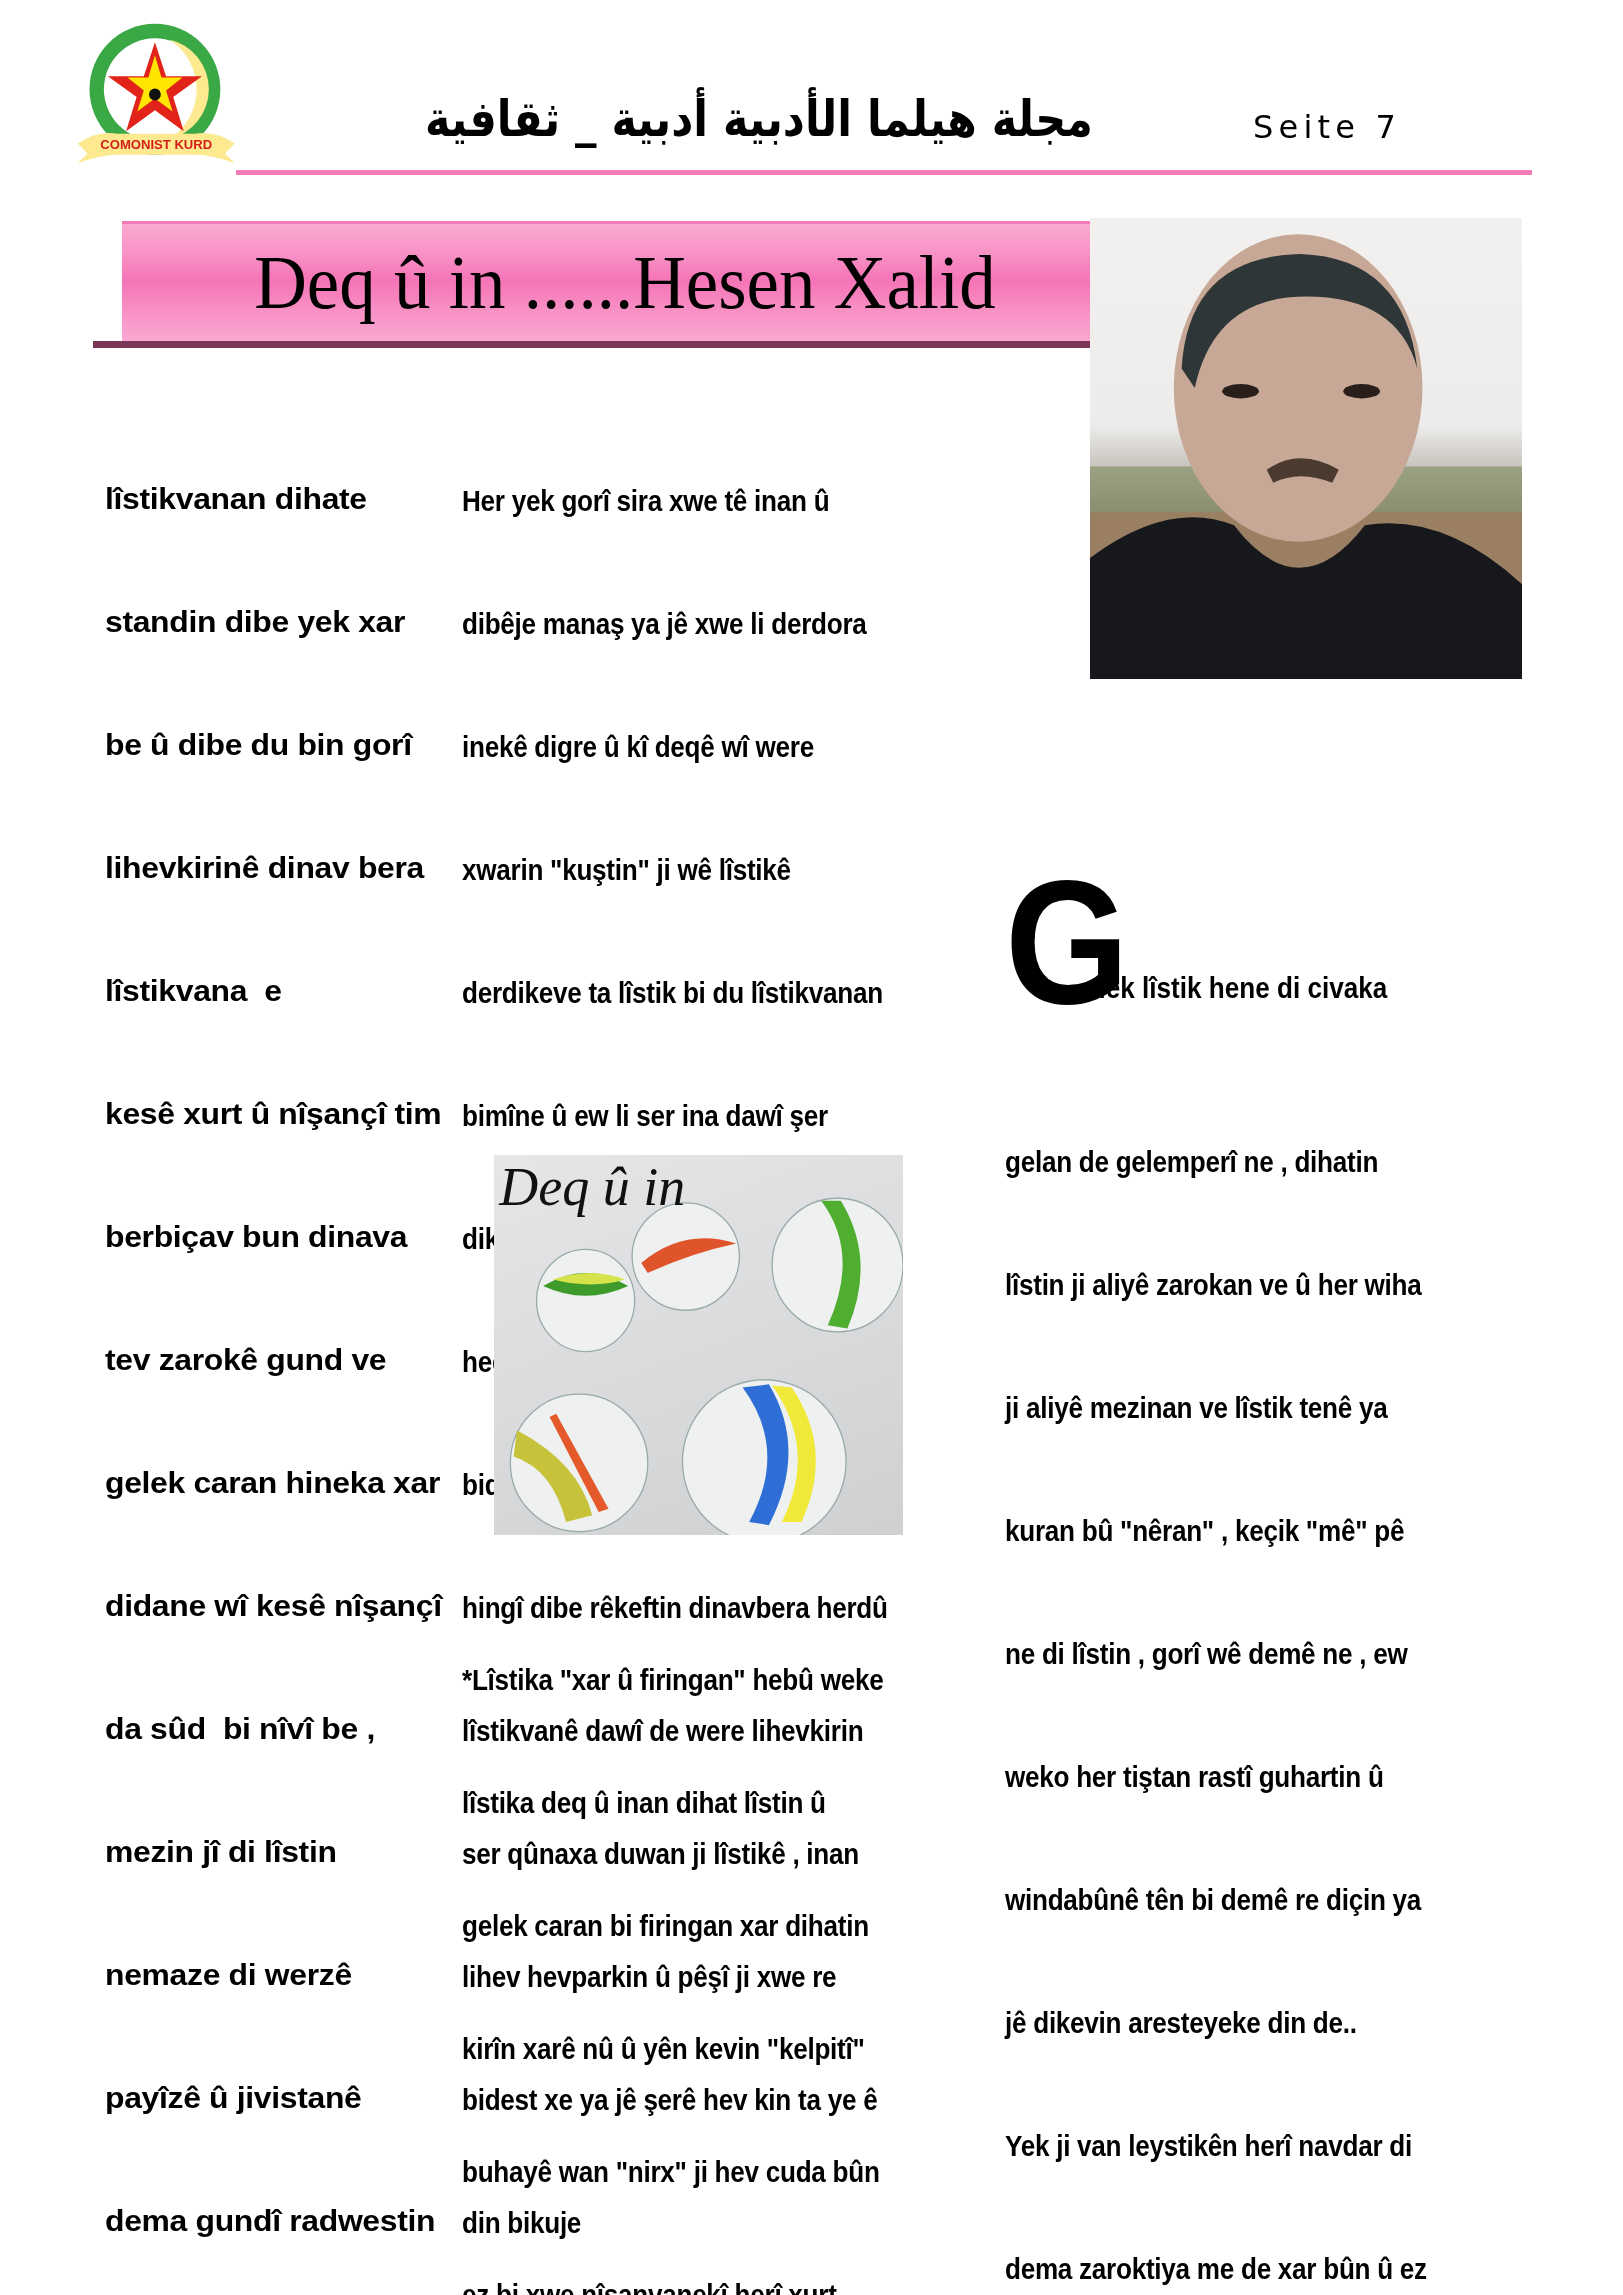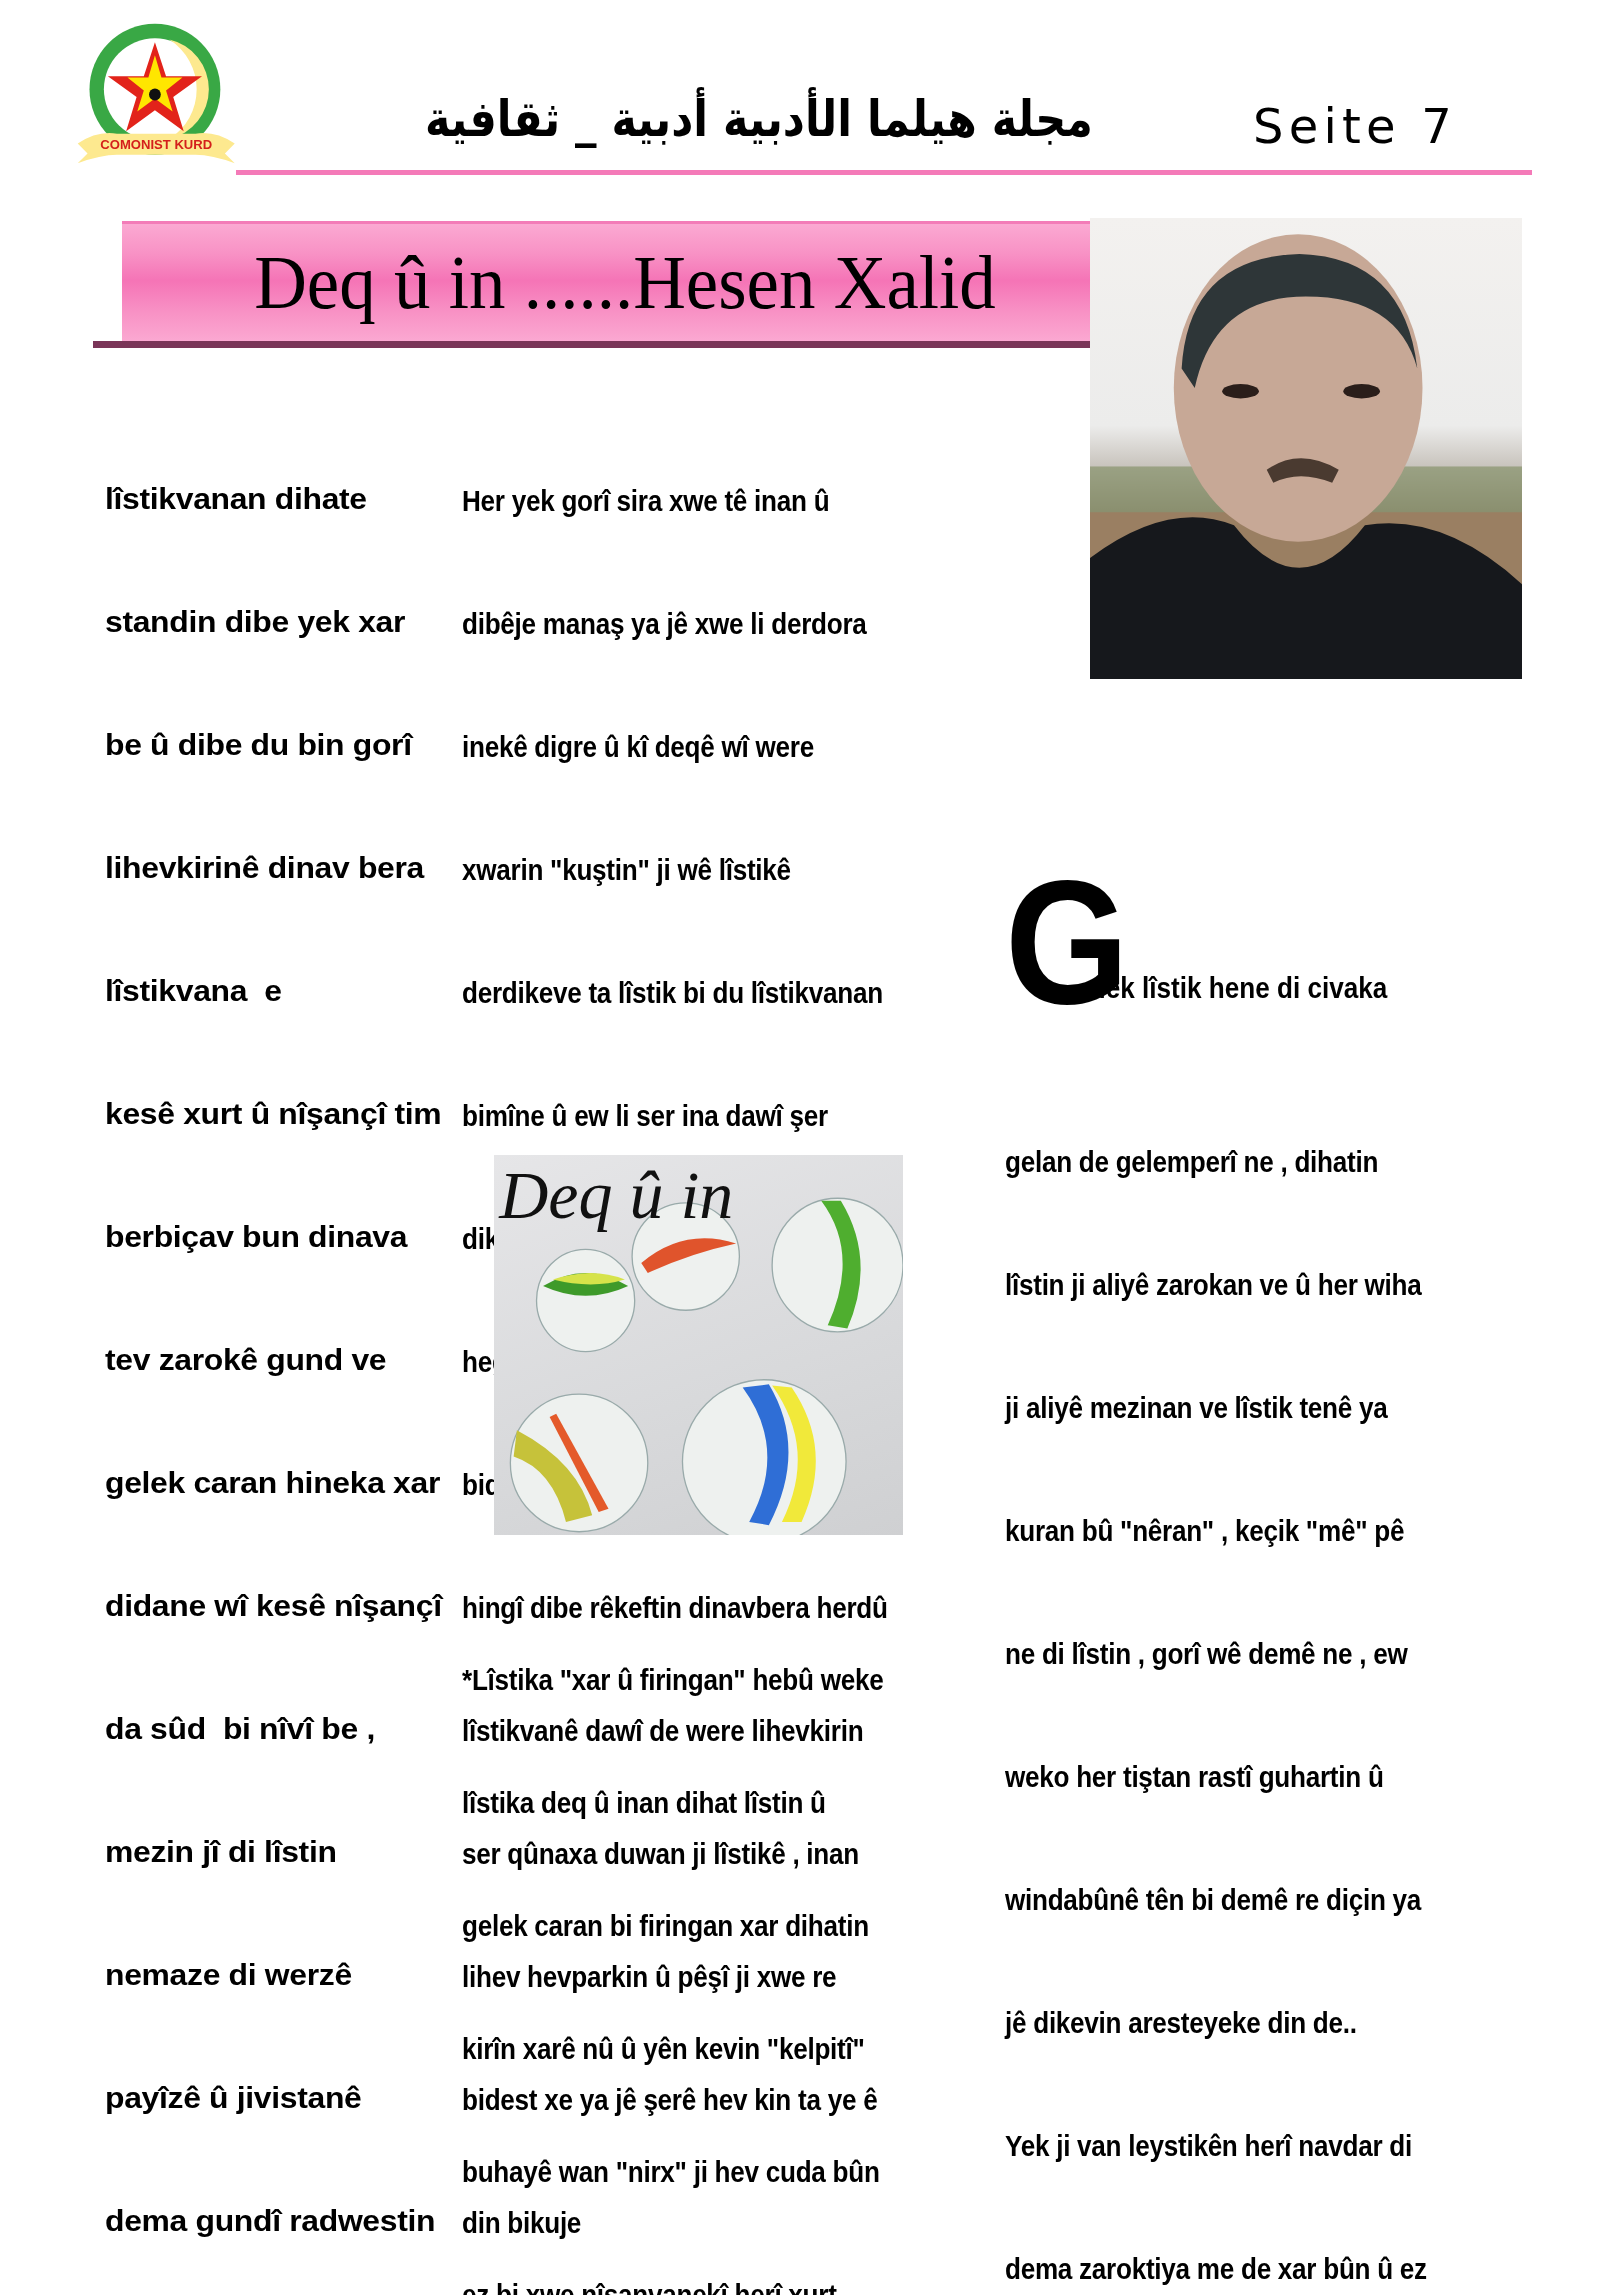--- a/index.html
+++ b/index.html
@@ -4,22 +4,22 @@
 <style>
   html, body { margin: 0; padding: 0; background: #ffffff; }
   body { width: 1623px; height: 2295px; position: relative; overflow: hidden;
          font-family: "Liberation Sans", "DejaVu Sans", sans-serif; color: #000; }
 
   
   .logo { position: absolute; left: 71px; top: 16px; width: 177px; height: 157px; }
   .header-title { position: absolute; left: 321px; top: 95px; width: 772px; height: 65px;
                   font-family: "DejaVu Sans", sans-serif; font-weight: bold; font-size: 43px;
                   direction: rtl; text-align: right; white-space: nowrap; letter-spacing: 0.7px; transform: scaleY(1.15); }
-  .page-number { position: absolute; left: 1253px; top: 98px; font-family: "DejaVu Sans", sans-serif;
-                 font-size: 48px; letter-spacing: 5.2px; white-space: nowrap; }
+  .page-number { position: absolute; left: 1253px; top: 108px; font-family: "DejaVu Sans", sans-serif;
+                 font-size: 32px; letter-spacing: 5.2px; white-space: nowrap; }
   .header-rule { position: absolute; left: 236px; top: 170px; width: 1296px; height: 4.6px; background: #f47ab8; }
 
   
   .title-banner { position: absolute; left: 92px; top: 221px; width: 1006px; height: 121px;
                   background: linear-gradient(to bottom, #fba9d2 0%, #f892c5 25%, #f574b6 48%, #f892c5 75%, #fba9d2 100%);
                   border-top: 3.9px solid #f37cb8; box-sizing: border-box; margin-left: 30px; }
   .title-banner-shadow { position: absolute; left: 93px; top: 341px; width: 1005px; height: 6.5px; background: #7a3558; }
   .title-text { position: absolute; left: 0; right: 0; top: 11.8px; text-align: center;
                 font-family: "Liberation Serif", "DejaVu Serif", serif; font-size: 76px; line-height: 92px;
                 white-space: nowrap; transform: scaleX(0.96); }
@@ -43,22 +43,22 @@
 
   
   .author-photo { position: absolute; left: 1090px; top: 218px; width: 432px; height: 461px; overflow: hidden;
                   background: linear-gradient(to bottom, #f3f1ef 0%, #ececeb 45%, #a89f93 62%, #8c7a66 70%, #b5a795 100%); }
   .author-photo svg { width: 100%; height: 100%; display: block; }
 
   
   .marbles-image { position: absolute; left: 494px; top: 1155px; width: 409px; height: 380px; overflow: hidden;
                    background: linear-gradient(160deg, #e6e6e8 0%, #d8d9db 60%, #cfd0d2 100%); }
   .marbles-image svg { width: 100%; height: 100%; display: block; }
-  .marbles-caption { position: absolute; left: 5.2px; top: 8px; font-family: "Liberation Serif", serif; font-style: italic;
-                     font-size: 68px; line-height: 65px; color: #111; white-space: nowrap; }
+  .marbles-caption { position: absolute; left: 5.2px; top: 0px; font-family: "Liberation Serif", serif; font-style: italic;
+                     font-size: 54px; line-height: 65px; color: #111; white-space: nowrap; }
 </style>
 </head>
 <body>
 
 <div class="logo">
   <svg viewBox="0 0 270 240" width="177" height="157">
     <circle cx="128" cy="112" r="100" fill="#39a845"></circle>
     <circle cx="128" cy="112" r="78" fill="#ffffff"></circle>
     <path d="M150 36 A78 78 0 0 1 150 188 A90 90 0 0 0 150 36Z" fill="#fde98f"></path>
     <polygon points="128,40 145,92 200,92 156,124 172,176 128,144 84,176 100,124 56,92 111,92" fill="#e2231a"></polygon>

